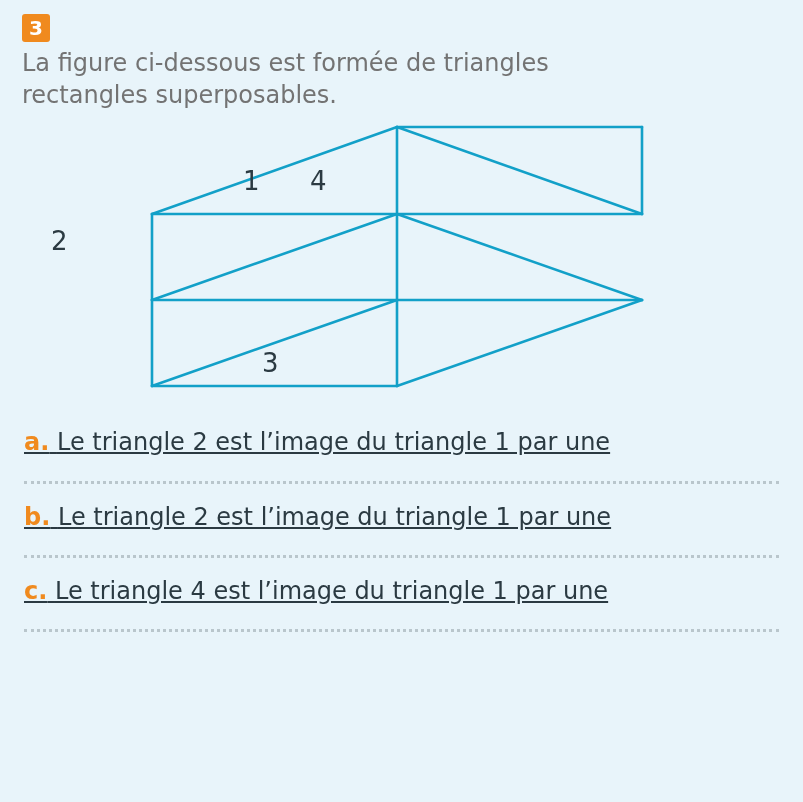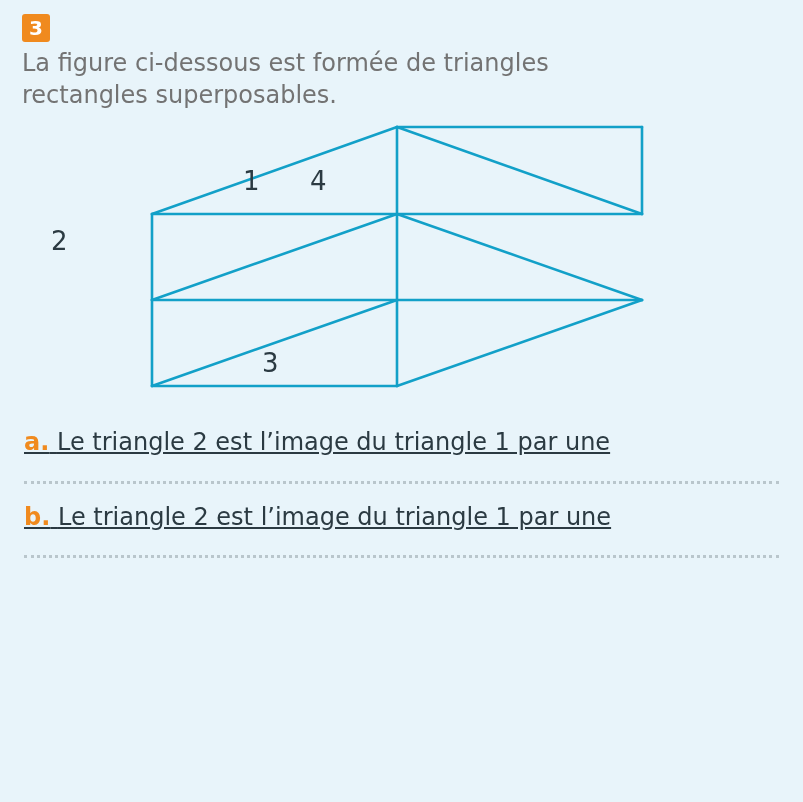--- a/index.html
+++ b/index.html
@@ -157,15 +157,22 @@
     </div>
 
     <div class="q-row">
       <div class="q-text">
         <span class="q-letter">b.</span>
         <span>Le triangle 2 est l’image du triangle 1 par une</span>
       </div>
       <div class="dotted"></div>
     </div>
 
+    <div class="q-row">
+      <div class="q-text">
+        <span class="q-letter">c.</span>
+        <span>Le triangle 4 est l’image du triangle 1 par une</span>
+      </div>
+      <div class="dotted"></div>
+    </div>
 
   </div>
 </div>
 
 </body></html>

